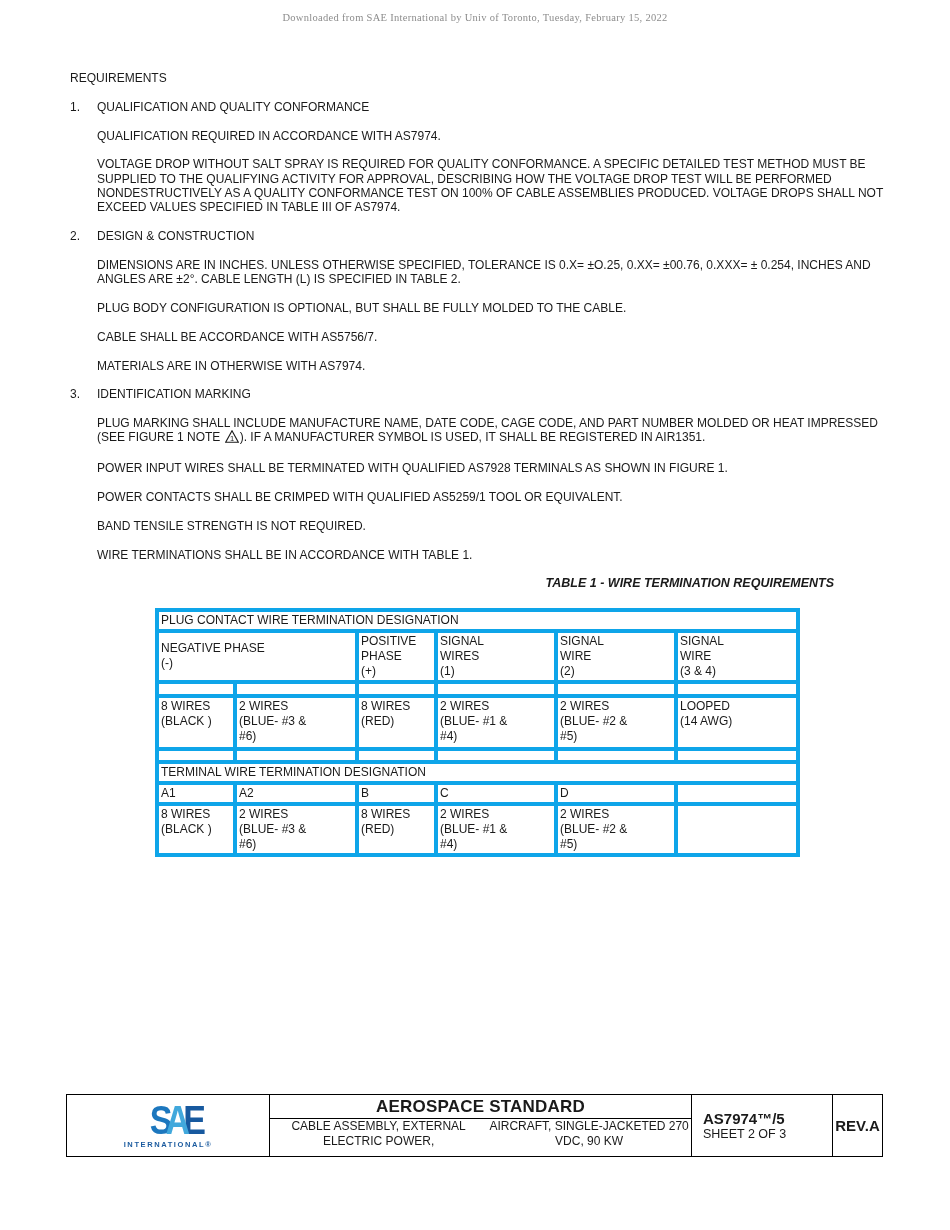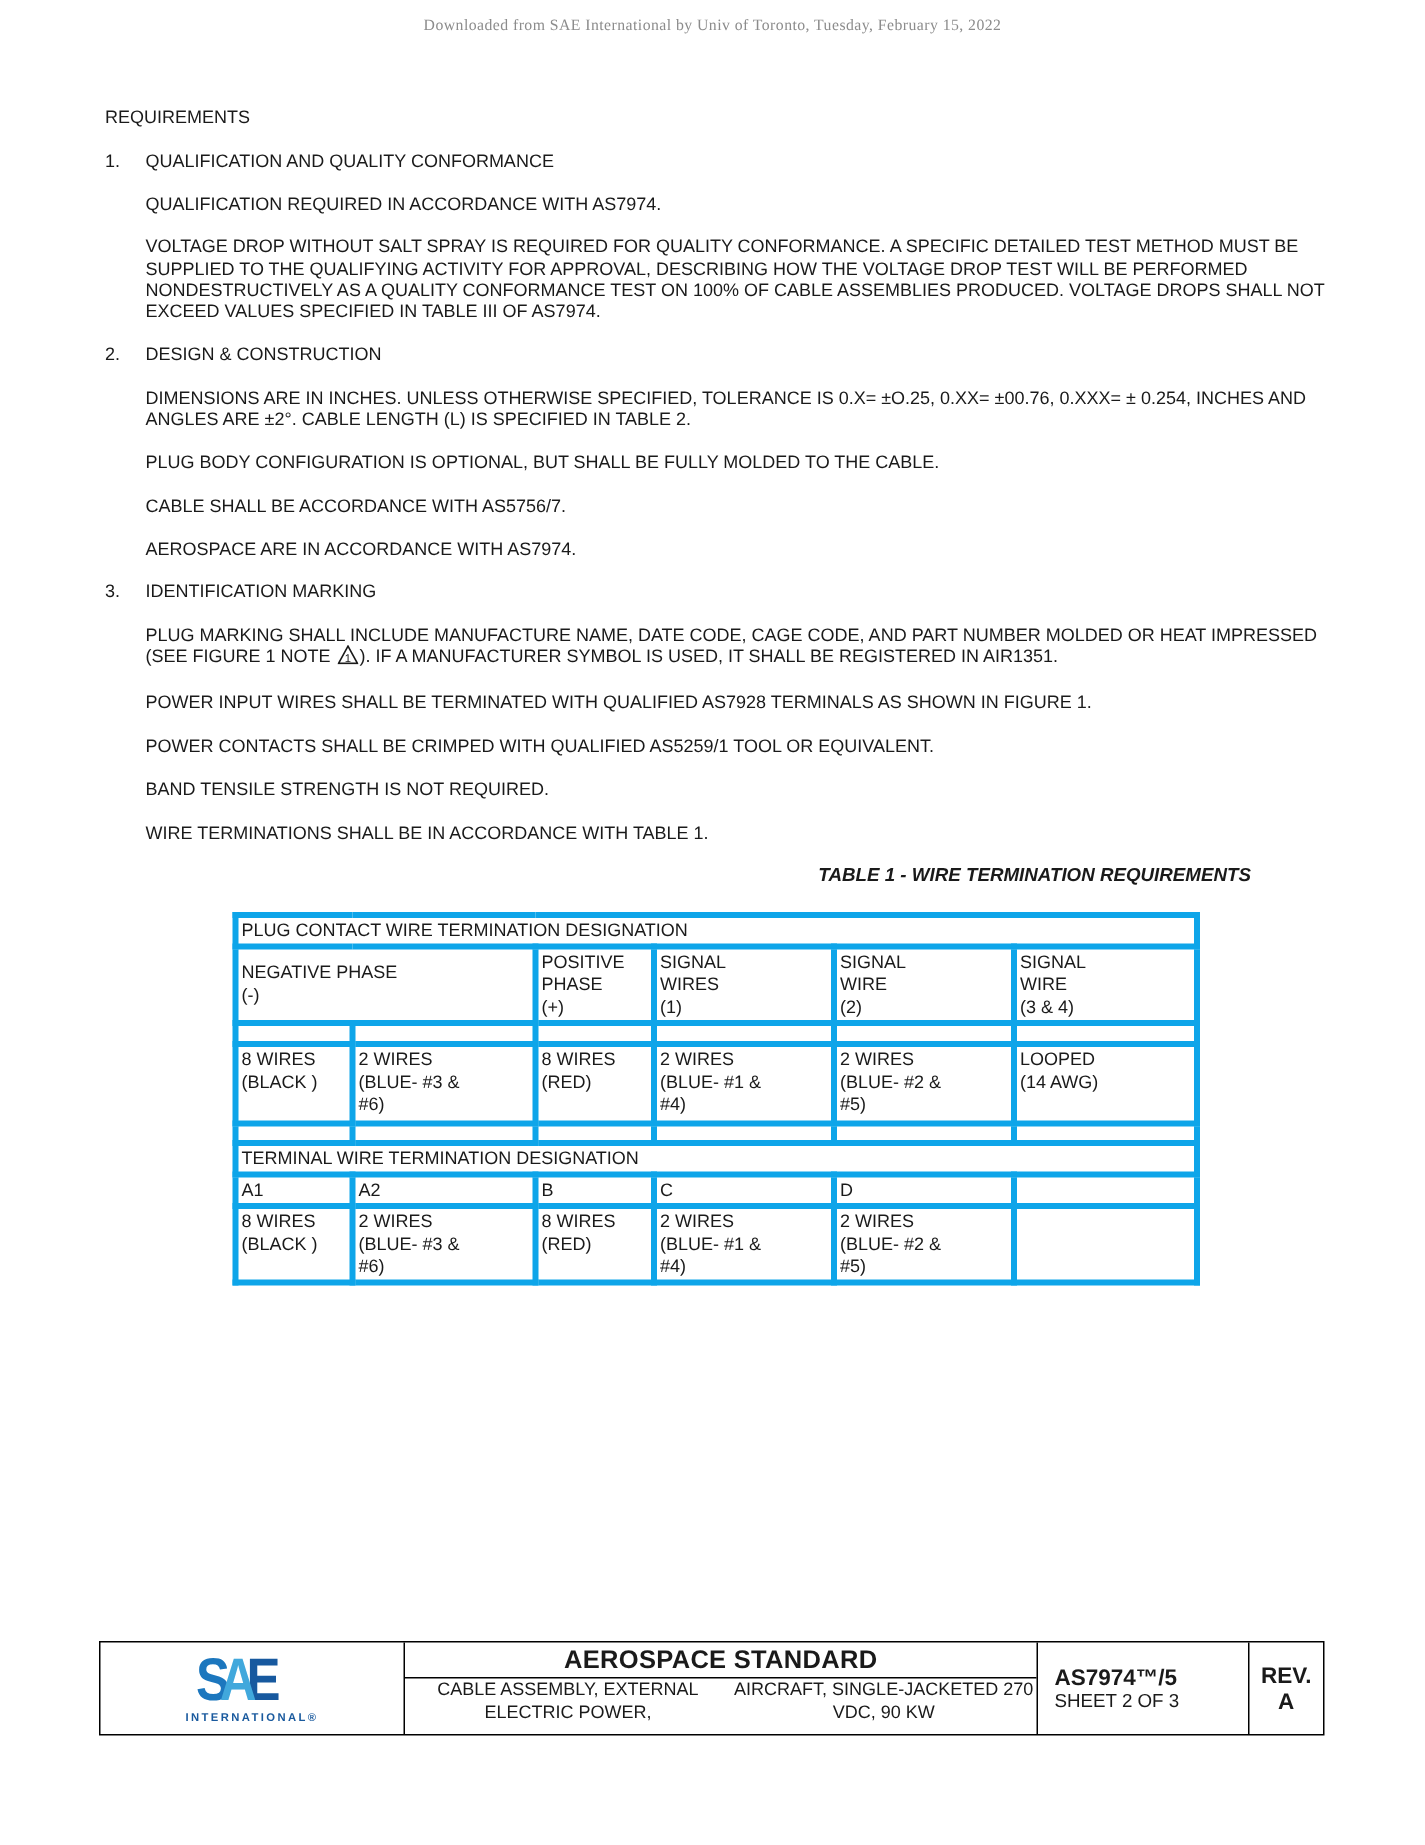--- a/index.html
+++ b/index.html
@@ -69,21 +69,21 @@
     position:absolute; left:66px; top:1094px;
     width:817px; height:63px;
     border:1px solid #000;
     display:flex;
   }
   .f-logo {
     width:203px; flex:none;
     border-right:1px solid #000;
     display:flex; align-items:center; justify-content:center;
   }
-  .sae-logo { text-align:left; }
+  .sae-logo { text-align:right; }
   .sae-letters {
     font-weight:bold;
     font-size:40px;
     line-height:34px;
     letter-spacing:-8px;
     transform:scaleX(0.85);
     padding-right:8px;
   }
   .sae-letters .l-s { color:#1c77be; position:relative; z-index:1; }
   .sae-letters .l-a { color:#41a8dc; position:relative; z-index:2; }
@@ -119,21 +119,21 @@
   .f-doc {
     width:141px; flex:none;
     border-right:1px solid #000;
     display:flex; flex-direction:column; justify-content:center;
     padding-left:11px;
   }
   .f-doc-num { font-weight:bold; font-size:15px; line-height:17px; }
   .f-doc-sheet { font-size:12.5px; line-height:15px; }
   .f-rev {
     flex:1;
-    display:flex; flex-direction:column; justify-content:center; align-items:center;
+    display:flex; flex-direction:row; justify-content:center; align-items:center;
     font-weight:bold; font-size:15px; line-height:17px;
   }
 </style>
 </head>
 <body>
 
 <div class="page">
 
   <div class="watermark">Downloaded from SAE International by Univ of Toronto, Tuesday, February 15, 2022</div>
 
@@ -148,21 +148,21 @@
     <p>QUALIFICATION REQUIRED IN ACCORDANCE WITH AS7974.</p>
     <p>VOLTAGE DROP WITHOUT SALT SPRAY IS REQUIRED FOR QUALITY CONFORMANCE. A SPECIFIC DETAILED TEST METHOD MUST BE SUPPLIED TO THE QUALIFYING ACTIVITY FOR APPROVAL, DESCRIBING HOW THE VOLTAGE DROP TEST WILL BE PERFORMED NONDESTRUCTIVELY AS A QUALITY CONFORMANCE TEST ON 100% OF CABLE ASSEMBLIES PRODUCED. VOLTAGE DROPS SHALL NOT EXCEED VALUES SPECIFIED IN TABLE III OF AS7974.</p>
 
     <div class="sec-head">
       <span class="num">2.</span>
       <span>DESIGN &amp; CONSTRUCTION</span>
     </div>
     <p>DIMENSIONS ARE IN INCHES. UNLESS OTHERWISE SPECIFIED, TOLERANCE IS 0.X= ±O.25, 0.XX= ±00.76, 0.XXX= ± 0.254, INCHES AND ANGLES ARE ±2°. CABLE LENGTH (L) IS SPECIFIED IN TABLE 2.</p>
     <p>PLUG BODY CONFIGURATION IS OPTIONAL, BUT SHALL BE FULLY MOLDED TO THE CABLE.</p>
     <p>CABLE SHALL BE ACCORDANCE WITH AS5756/7.</p>
-    <p>AEROSPACE ARE IN ACCORDANCE WITH AS7974.</p>
+    <p>MATERIALS ARE IN OTHERWISE WITH AS7974.</p>
 
     <div class="sec-head">
       <span class="num">3.</span>
       <span>IDENTIFICATION MARKING</span>
     </div>
     <p><span>PLUG MARKING SHALL INCLUDE MANUFACTURE NAME, DATE CODE, CAGE CODE, AND PART NUMBER MOLDED OR HEAT IMPRESSED (SEE FIGURE 1 NOTE </span><span class="flagnote"><svg width="14" height="13" viewBox="0 0 14 13">
             <polygon points="7,0.8 13.3,12.2 0.7,12.2" fill="none" stroke="#1a1a1a" stroke-width="1.1"></polygon>
             <text x="7" y="11" font-size="7.5" text-anchor="middle" fill="#1a1a1a" font-family="Liberation Sans, sans-serif">1</text>
           </svg></span><span>). IF A MANUFACTURER SYMBOL IS USED, IT SHALL BE REGISTERED IN AIR1351.</span></p>
     <p>POWER INPUT WIRES SHALL BE TERMINATED WITH QUALIFIED AS7928 TERMINALS AS SHOWN IN FIGURE 1.</p>

